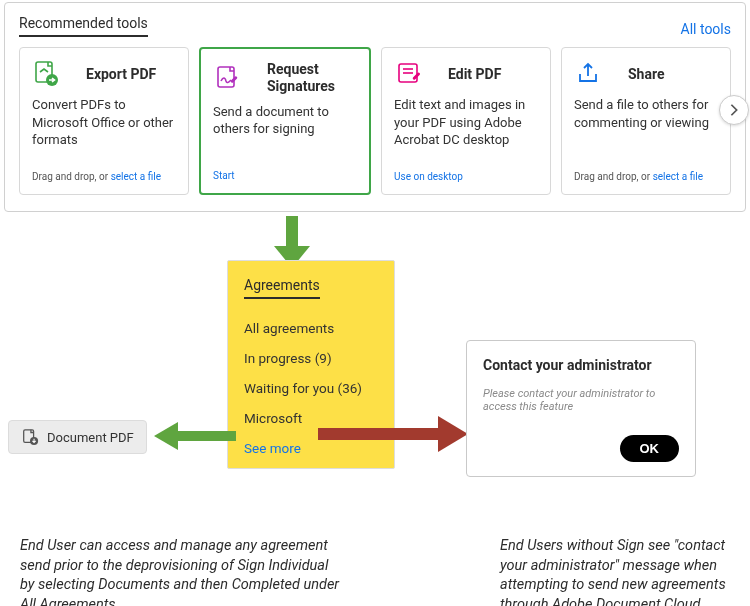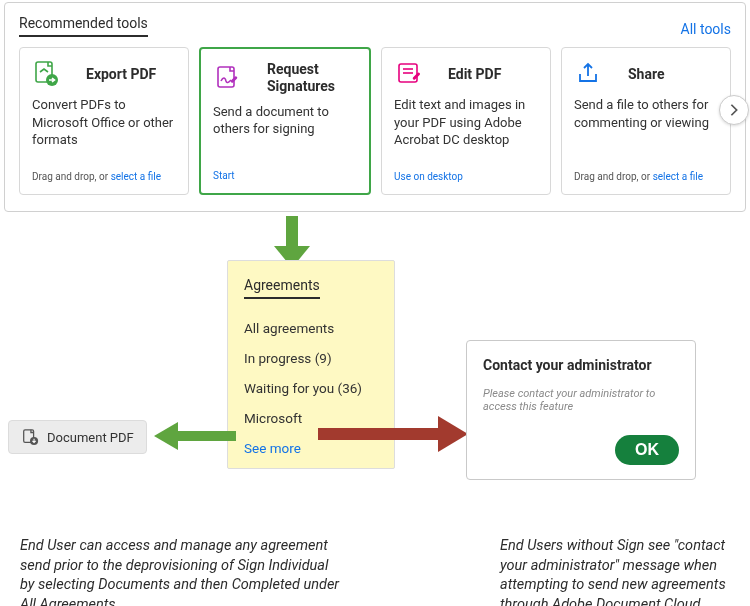--- a/index.html
+++ b/index.html
@@ -122,21 +122,21 @@
     color: #333;
   }
 
   .agreements-panel {
     position: absolute;
     left: 227px;
     top: 40px;
     width: 168px;
     border: 1px solid #ddd;
     border-radius: 2px;
-    background: #fef9c3;
+    background: #fde047;
     padding: 14px 14px 12px 16px;
     box-shadow: 0 0 0 rgba(0,0,0,0);
   }
   .agreements-title {
     font-size: 14px;
     font-weight: 400;
     border-bottom: 2px solid #2c2c2c;
     display: inline-block;
     padding-bottom: 4px;
     margin-bottom: 14px;
@@ -173,26 +173,26 @@
     font-size: 11px;
     color: #8a8a8a;
     font-style: italic;
     margin-bottom: 22px;
   }
   .dialog-actions {
     display: flex;
     justify-content: flex-end;
   }
   .btn-primary {
-    background: #15803d;
+    background: #000000;
     color: #fff;
     border: none;
     border-radius: 16px;
     padding: 6px 20px;
-    font-size: 16px;
+    font-size: 13px;
     font-weight: 700;
     cursor: pointer;
   }
 
   .captions {
     display: flex;
     gap: 40px;
     padding: 26px 20px 12px 20px;
   }
   .cap {

